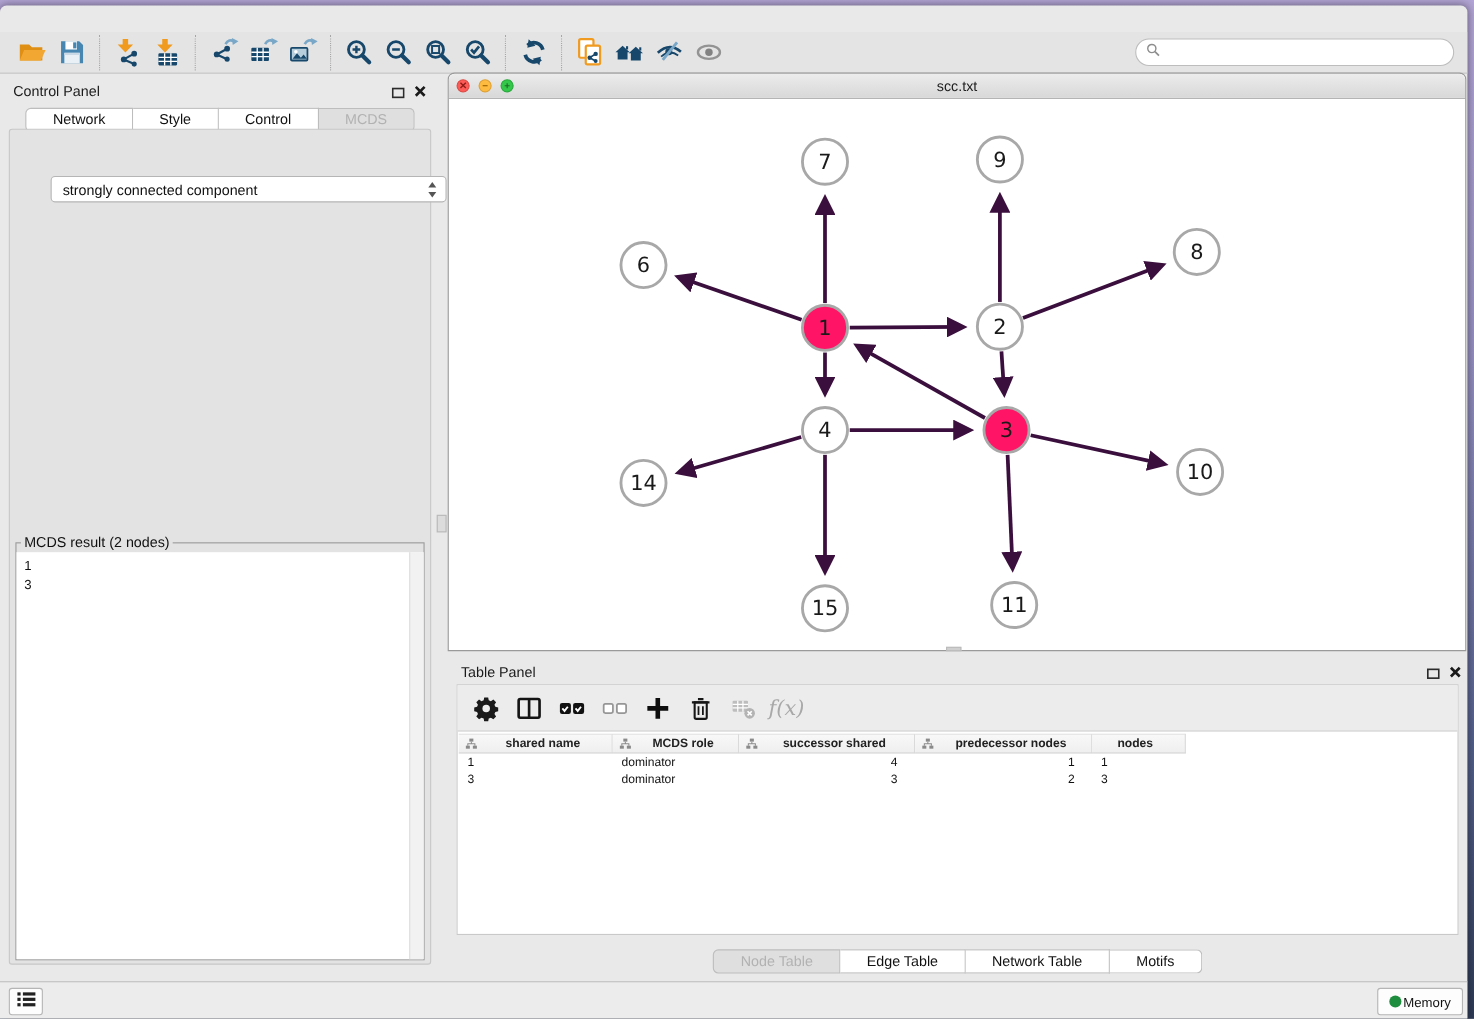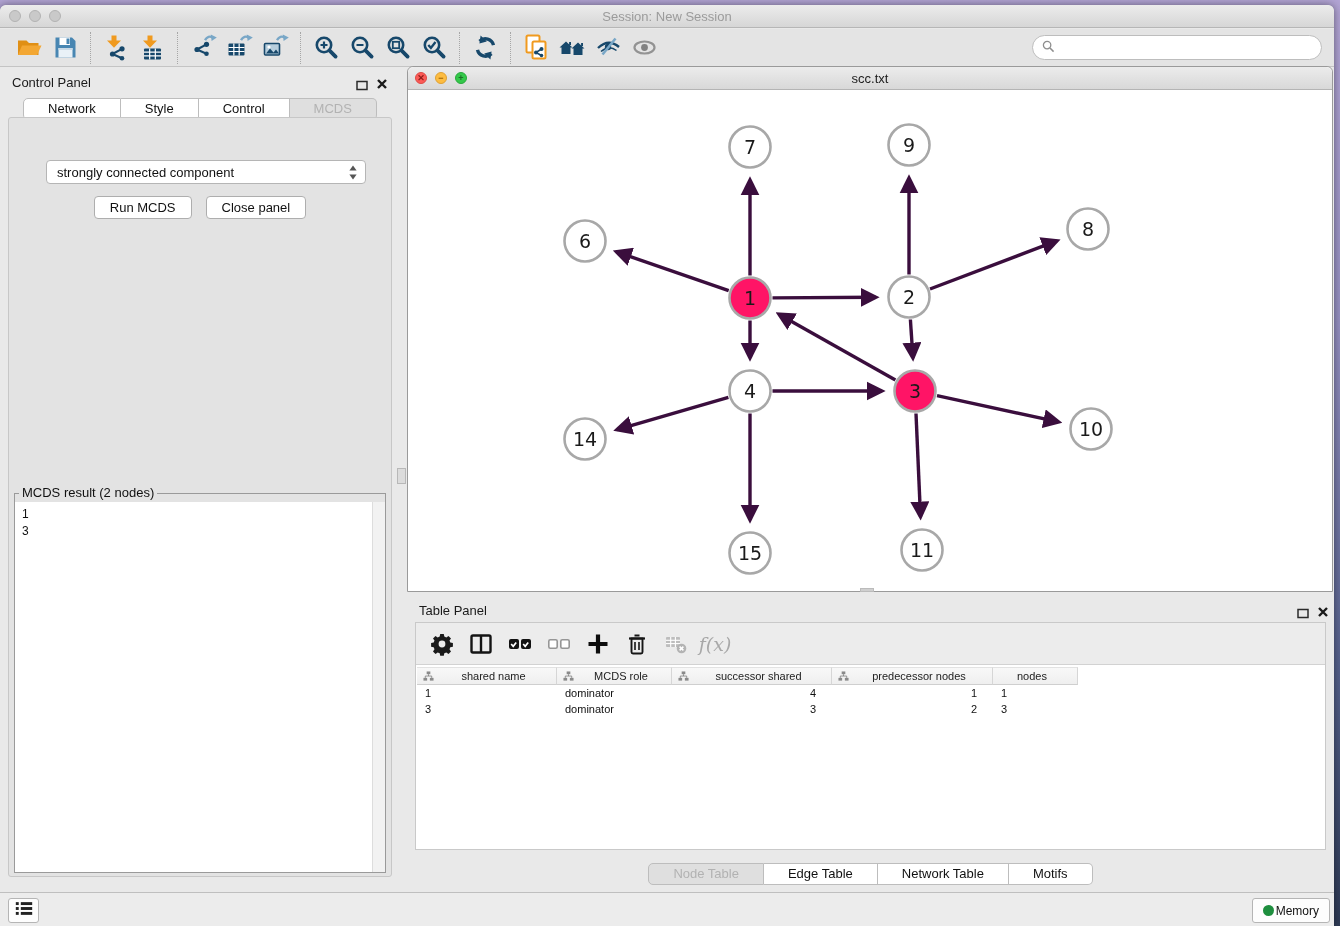--- a/index.html
+++ b/index.html
@@ -41,21 +41,21 @@
   #cp-tabs { position:absolute; top:31px; left:0; width:100%; display:flex; justify-content:center; }
   .seg-tab { background:#fff; border:1px solid #bdbdbd; border-left:none; padding:2px 24px;
     font-size:13px; color:#111; line-height:16px; white-space:nowrap; }
   .seg-tab:first-child { border-left:1px solid #bdbdbd; border-radius:5px 0 0 5px; }
   .seg-tab:last-child { border-radius:0 5px 5px 0; }
   .seg-tab.selected { background:#dfdfdf; color:#b2b2b2; }
   .cp-content { position:absolute; left:8px; top:50px; width:384px; height:760px;
     background:#e3e3e3; border:1px solid #c7c7c7; border-radius:3px; }
   .opt-label { position:absolute; top:19px; left:0; right:0; text-align:center;
     font-size:13px; color:#111; }
-  .dropdown { position:absolute; left:37px; top:42px; width:320px; height:24px;
+  .dropdown { position:absolute; left:37px; top:42px; width:360px; height:24px;
     background:#fff; border:1px solid #b5b5b5; border-radius:4px; display:flex;
     align-items:center; font-size:13px; color:#111; padding-left:10px; }
   .dropdown .spin { margin-left:auto; margin-right:7px; display:flex; }
   .btn-row { position:absolute; top:78px; left:0; right:0; display:flex;
     justify-content:center; gap:14px; }
   .btn { background:#fff; border:1px solid #aeaeae; border-radius:4px; font-size:13px;
     color:#111; padding:3px 15px; line-height:15px; }
   .result-group { position:absolute; left:5px; top:375px; width:372px; height:380px;padding-left:38px; }
   .result-legend { position:absolute; left:5px; top:-8px; background:#e3e3e3;
     padding:0 3px; font-size:13px; color:#111; z-index:2; }
@@ -91,21 +91,21 @@
   #table-panel { position:absolute; left:407px; top:591px; width:927px; height:290px; }
   .tp-inner { position:absolute; left:8px; top:26px; width:911px; height:228px;
     background:#fff; border:1px solid #c9c9c9; }
   .tp-toolbar { position:absolute; left:0; top:0; right:0; height:42px; background:#ececec;
     border-bottom:1px solid #d2d2d2; display:flex; align-items:center; gap:15px;
     padding-left:14px; }
   .tp-icon { width:24px; height:24px; display:flex; align-items:center; justify-content:center; }
   .fx-glyph { font-family:"DejaVu Serif", serif; font-style:italic; font-size:19px;
     color:#a8a8a8; }
   .tbl { position:absolute; left:1px; top:44px; right:1px; }
-  .tbl-head { display:flex; height:18px; }
+  .tbl-head { display:flex; height:18px;font-weight:bold; }
   .th { display:flex; align-items:center; background:linear-gradient(#f8f8f8,#efefef);
     border-right:1px solid #d6d6d6; border-bottom:1px solid #cfcfcf;
     border-top:1px solid #e2e2e2; font-size:11px; color:#222; }
   .th .th-ic { margin:0 3px 0 6px; display:flex; }
   .th .th-label { flex:1; text-align:center; padding-right:6px; }
   .tbl-row { display:flex; height:16px; align-items:center; }
   .td { font-size:11px; color:#111; overflow:hidden; white-space:nowrap; }
   .td.left { text-align:left; padding-left:8px; }
   .td.right { text-align:right; padding-right:16px; }
   #tp-tabs { position:absolute; left:0; right:0; top:267px; display:flex; justify-content:center; }
@@ -117,26 +117,20 @@
     border-radius:3px; height:25px; display:flex; align-items:center; justify-content:center; }
   #sb-list { left:8px; width:31px; }
   #sb-memory { right:4px; padding:0 10px; gap:2px; font-size:12px; color:#111; }
   .mem-dot { width:11px; height:11px; border-radius:50%; background:#1e8e3e; }
 </style>
 </head>
 <body>
 
 <div id="app">
 
-  <div class="titlebar">
-    <span class="tl" style="left:9px"></span>
-    <span class="tl" style="left:29px"></span>
-    <span class="tl" style="left:49px"></span>
-    <div class="title">Session: New Session</div>
-  </div>
 
   <div class="toolbar">
     <div id="tb-groups" style="display:flex;align-items:center;">
         <div class="tb-group">
           <div class="tb-icon">
             <svg width="27" height="27" viewBox="0 0 27 27">
               <path d="M2 6.5h8.5l2.5 2.5h9.5v12H2z" fill="#e08f15"></path>
               <path d="M6 11.5h19.5L21 21H2z" fill="#f3a733"></path>
             </svg>
           </div>
@@ -335,24 +329,20 @@
       </div>
     <div class="cp-content">
       <div class="dropdown">
         <span>strongly connected component</span>
         <span class="spin">
             <svg width="10" height="17" viewBox="0 0 10 17">
               <path d="M5 1.5l3.6 5h-7.2z" fill="#555"></path>
               <path d="M5 15.5l3.6-5h-7.2z" fill="#555"></path>
             </svg>
           </span>
-      </div>
-      <div class="btn-row">
-        <button class="btn">Run MCDS</button>
-        <button class="btn">Close panel</button>
       </div>
       <div class="result-group">
         <div class="result-frame"></div>
         <div class="result-legend">MCDS result (2 nodes)</div>
         <div class="result-area">
           <div class="result-scroll"></div>
           <div class="result-lines" id="result-lines">
               <div class="result-line">1</div>
               <div class="result-line">3</div>
             </div>

